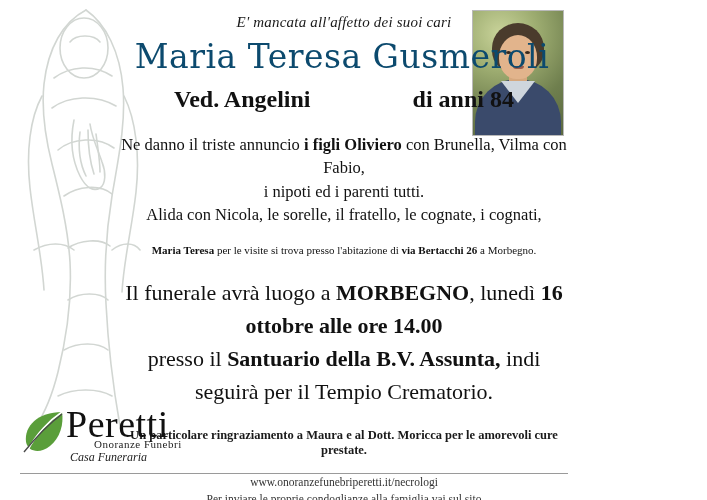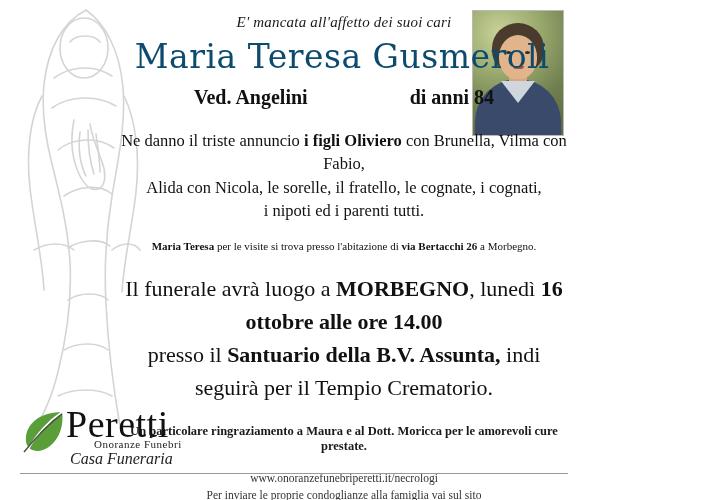--- a/index.html
+++ b/index.html
@@ -110,21 +110,21 @@
     margin-top: 8px;
     margin-left: -4px;
     line-height: 1.12;
     white-space: nowrap;
   }
   #subline-row {
     display: flex;
     justify-content: center;
     gap: 102px;
     margin-top: 10px;
-    font-size: 20px;
+    font-size: 24px;
     font-weight: bold;
     color: #111;
   }
   .para {
     font-size: 16px;
     color: #111;
     line-height: 1.42;
     margin-top: 12px;
   }
   .para b { font-weight: bold; }
@@ -186,21 +186,21 @@
   #logo-sub1 {
     position: absolute;
     left: 76px; top: 34px;
     font-size: 11px;
     color: #222;
     letter-spacing: .5px;
   }
   #logo-sub2 {
     position: absolute;
     left: 52px; top: 46px;
-    font-size: 16px;
+    font-size: 12px;
     font-style: italic;
     color: #222;
   }
 </style>
 </head>
 <body>
 
 <div id="page">
 
   <svg id="figure-art" viewBox="0 0 150 430" fill="none" xmlns="http://www.w3.org/2000/svg">
@@ -245,22 +245,22 @@
 
     <div id="deceased-name">Maria Teresa Gusmeroli</div>
 
     <div id="subline-row">
       <div>Ved. Angelini</div>
       <div>di anni 84</div>
     </div>
 
     <div id="announce" class="para">
       <div>Ne danno il triste annuncio <b>i figli Oliviero</b> con Brunella, Vilma con Fabio,</div>
+      <div>i nipoti ed i parenti tutti.</div>
       <div>Alida con Nicola, le sorelle, il fratello, le cognate, i cognati,</div>
-      <div>i nipoti ed i parenti tutti.</div>
     </div>
 
     <div id="visit" class="para"><b>Maria Teresa</b> per le visite si trova presso l'abitazione di <b>via Bertacchi 26</b> a Morbegno.</div>
 
     <div id="funeral" class="para">
       <div>Il funerale avrà luogo a <b>MORBEGNO</b>, lunedì <b>16 ottobre</b> <b>alle ore 14.00</b></div>
       <div>presso il <b>Santuario della B.V. Assunta,</b> indi seguirà per il Tempio Crematorio.</div>
     </div>
 
     <div id="thanks">Un particolare ringraziamento a Maura e al Dott. Moricca per le amorevoli cure prestate.</div>

